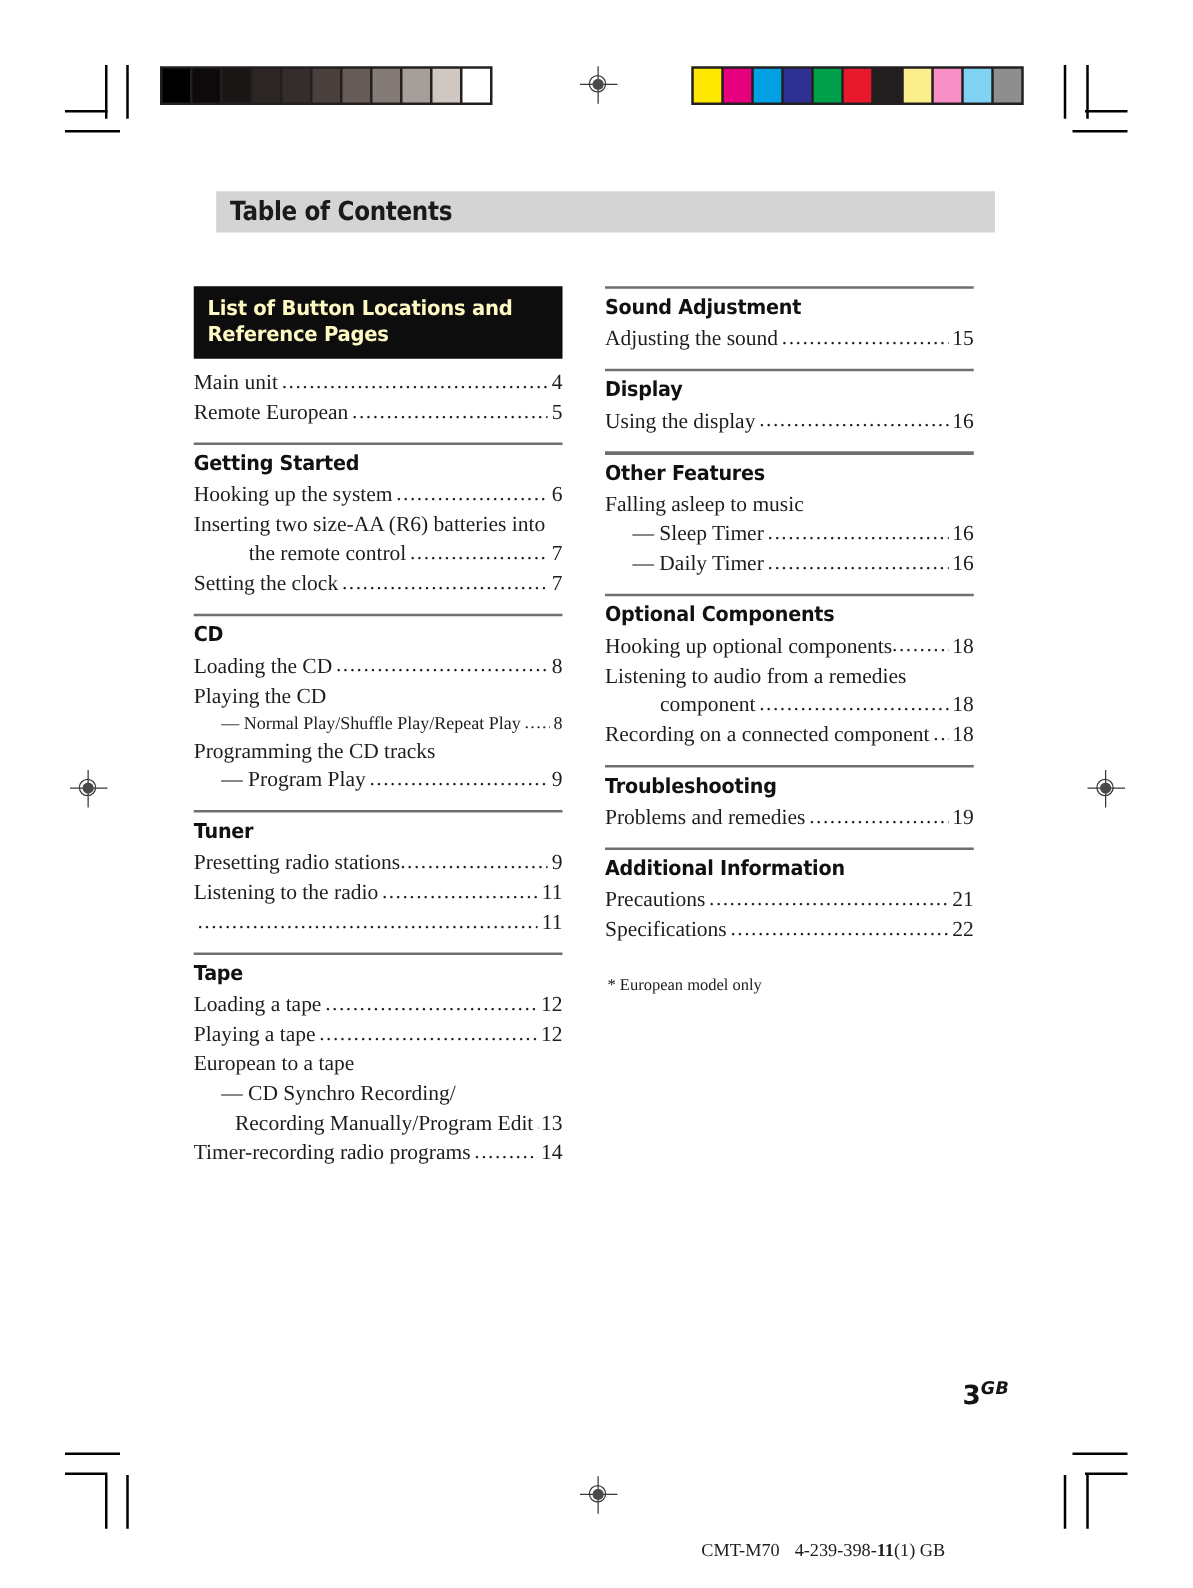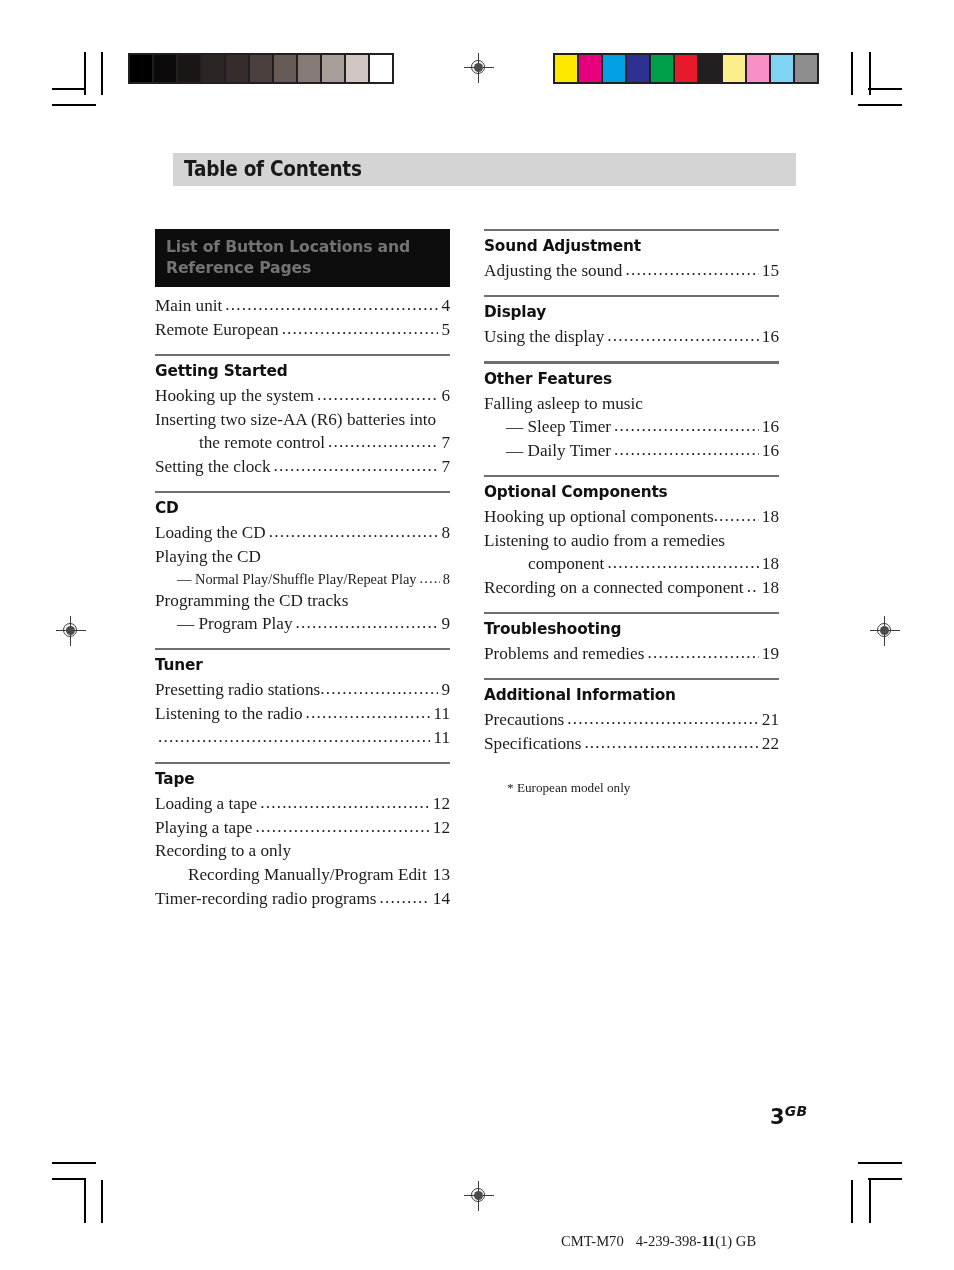--- a/index.html
+++ b/index.html
@@ -108,21 +108,21 @@
     color: #111;
     letter-spacing: -0.2px;
     transform: scaleX(0.93);
     transform-origin: left center;
     white-space: nowrap;
     margin-bottom: 5px;
   }
 
   .sec-head-inverse {
     background: #0d0d0d;
-    color: #737373;
+    color: #fef9c3;
     padding: 7px 11px 9px 11px;
     font-family: "DejaVu Sans", sans-serif;
     font-weight: bold;
     font-size: 16.5px;
     line-height: 1.28;
     letter-spacing: -0.2px;
     margin-bottom: 8px;
   }
   .sec-head-inverse .l {
     display: block;
@@ -166,21 +166,20 @@
   .entry.small { font-size: 14.4px; text-align: right; }
   .entry.small .dots { font-size: 14.4px; letter-spacing: 1.1px; }
 
   .entry.tight .dots { margin-left: 0; }
 
   .footnote {
     font-size: 13.2px;
     color: #1c1c1c;
     margin-top: 14px;
     padding-left: 2px;
-    margin-left: 21px;
   }
 
   .folio {
     position: absolute;
     left: 770px;
     top: 1103px;
     font-family: "DejaVu Sans", sans-serif;
     font-weight: bold;
     font-size: 21px;
     color: #141414;
@@ -377,21 +376,22 @@
         <div class="entry">
           <span class="txt">Loading a tape</span>
           <span class="dots">................................................................................................................................................................</span>
           <span class="pg">12</span>
         </div>
         <div class="entry">
           <span class="txt">Playing a tape</span>
           <span class="dots">................................................................................................................................................................</span>
           <span class="pg">12</span>
         </div>
-        <div class="entry nodots"><span class="txt">Recording to a only</span></div>
+        <div class="entry nodots"><span class="txt">European to a tape</span></div>
+        <div class="entry indent nodots"><span class="txt">— CD Synchro Recording/</span></div>
         <div class="entry indent3">
           <span class="txt">Recording Manually/Program Edit</span>
           <span class="dots">................................................................................................................................................................</span>
           <span class="pg">13</span>
         </div>
         <div class="entry">
           <span class="txt">Timer-recording radio programs</span>
           <span class="dots">................................................................................................................................................................</span>
           <span class="pg">14</span>
         </div>

